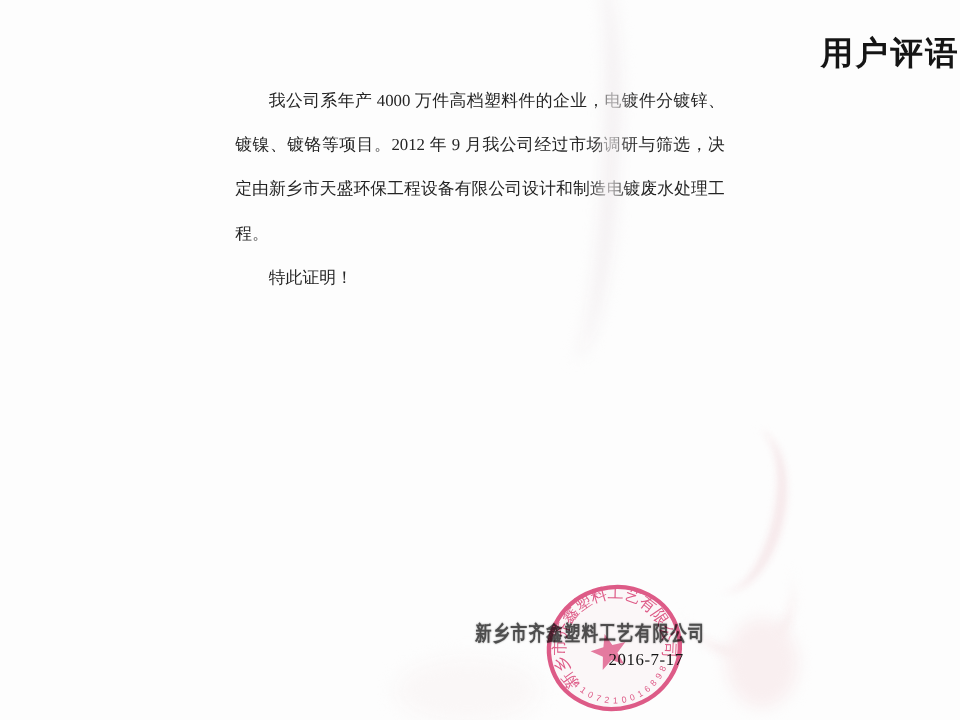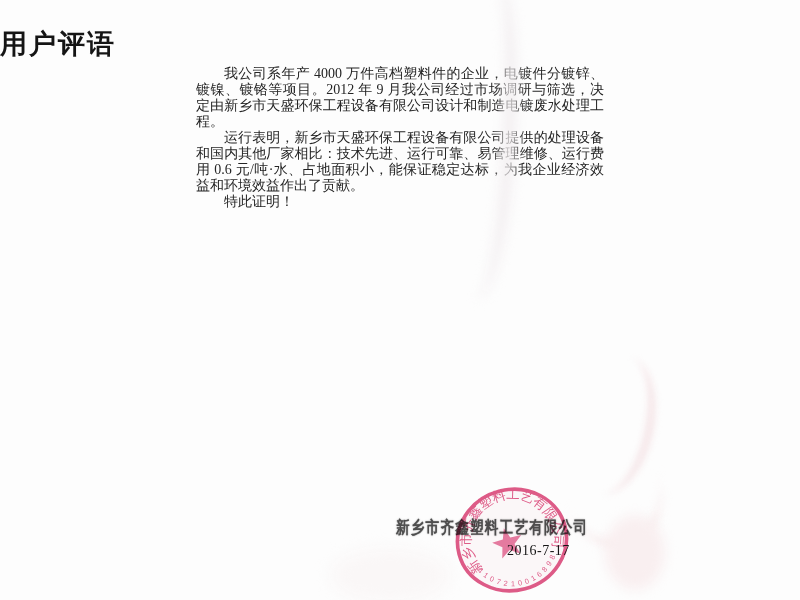--- a/index.html
+++ b/index.html
@@ -8,28 +8,28 @@
     background:#ffffff;
   }
   .page {
     position:relative; width:800px; height:600px;
     background:#fdfdfd;
     font-family:"Liberation Serif","DejaVu Serif",serif;
     color:#242424;
   }
   .doc-title {
     position:absolute; top:8px; left:0; width:800px;
-    text-align:left;
+    text-align:right;
     font-family:"Liberation Sans","DejaVu Sans",sans-serif;
     font-weight:bold; font-size:27px; letter-spacing:2px;
     color:#151515;
   }
   .doc-body {
     position:absolute; left:196px; top:66px; width:408px;
-    font-size:14px; line-height:16px;
+    font-size:14px; line-height:37px;
     text-align:justify;
   }
   .doc-body p { margin:0; text-indent:2em; }
   .sig-company {
     position:absolute; left:396px; top:516px;
     font-family:"Liberation Sans","DejaVu Sans",sans-serif;
     font-weight:bold; font-size:17px; letter-spacing:1.5px;
     color:#4e4e4e;
     transform:scaleX(0.8); transform-origin:left top;
     text-shadow:0 0 1.5px rgba(90,90,90,0.85);
@@ -86,21 +86,20 @@
   <div class="ghost ghost-streak-top"></div>
   <div class="ghost ghost-curve-1"></div>
   <div class="ghost ghost-curve-2"></div>
   <div class="ghost ghost-blob-1"></div>
   <div class="ghost ghost-blob-2"></div>
 
   <h1 class="doc-title">用户评语</h1>
 
   <div class="doc-body">
     <p>我公司系年产 4000 万件高档塑料件的企业，电镀件分镀锌、镀镍、镀铬等项目。2012 年 9 月我公司经过市场调研与筛选，决定由新乡市天盛环保工程设备有限公司设计和制造电镀废水处理工程。</p>
-    <p>运行表明，新乡市天盛环保工程设备有限公司提供的处理设备和国内其他厂家相比：技术先进、运行可靠、易管理维修、运行费用 0.6 元/吨·水、占地面积小，能保证稳定达标，为我企业经济效益和环境效益作出了贡献。</p>
     <p>特此证明！</p>
   </div>
 
   <div class="sig-company">新乡市齐鑫塑料工艺有限公司</div>
 
   <svg class="seal" viewBox="-60 -60 120 120" aria-hidden="true">
     <ellipse cx="0" cy="0" rx="45" ry="41.5" fill="#f2c7d5" fill-opacity="0.12" stroke="#dd4e7e" stroke-width="3"></ellipse>
     <path id="sealTopArc" d="M -29.4 17 A 34 34 0 1 1 29.4 17" fill="none"></path>
     <path id="sealBottomArc" d="M -34 17 A 38 38 0 0 0 34 17" fill="none"></path>
     <text font-size="11" fill="#dd4e7e">

